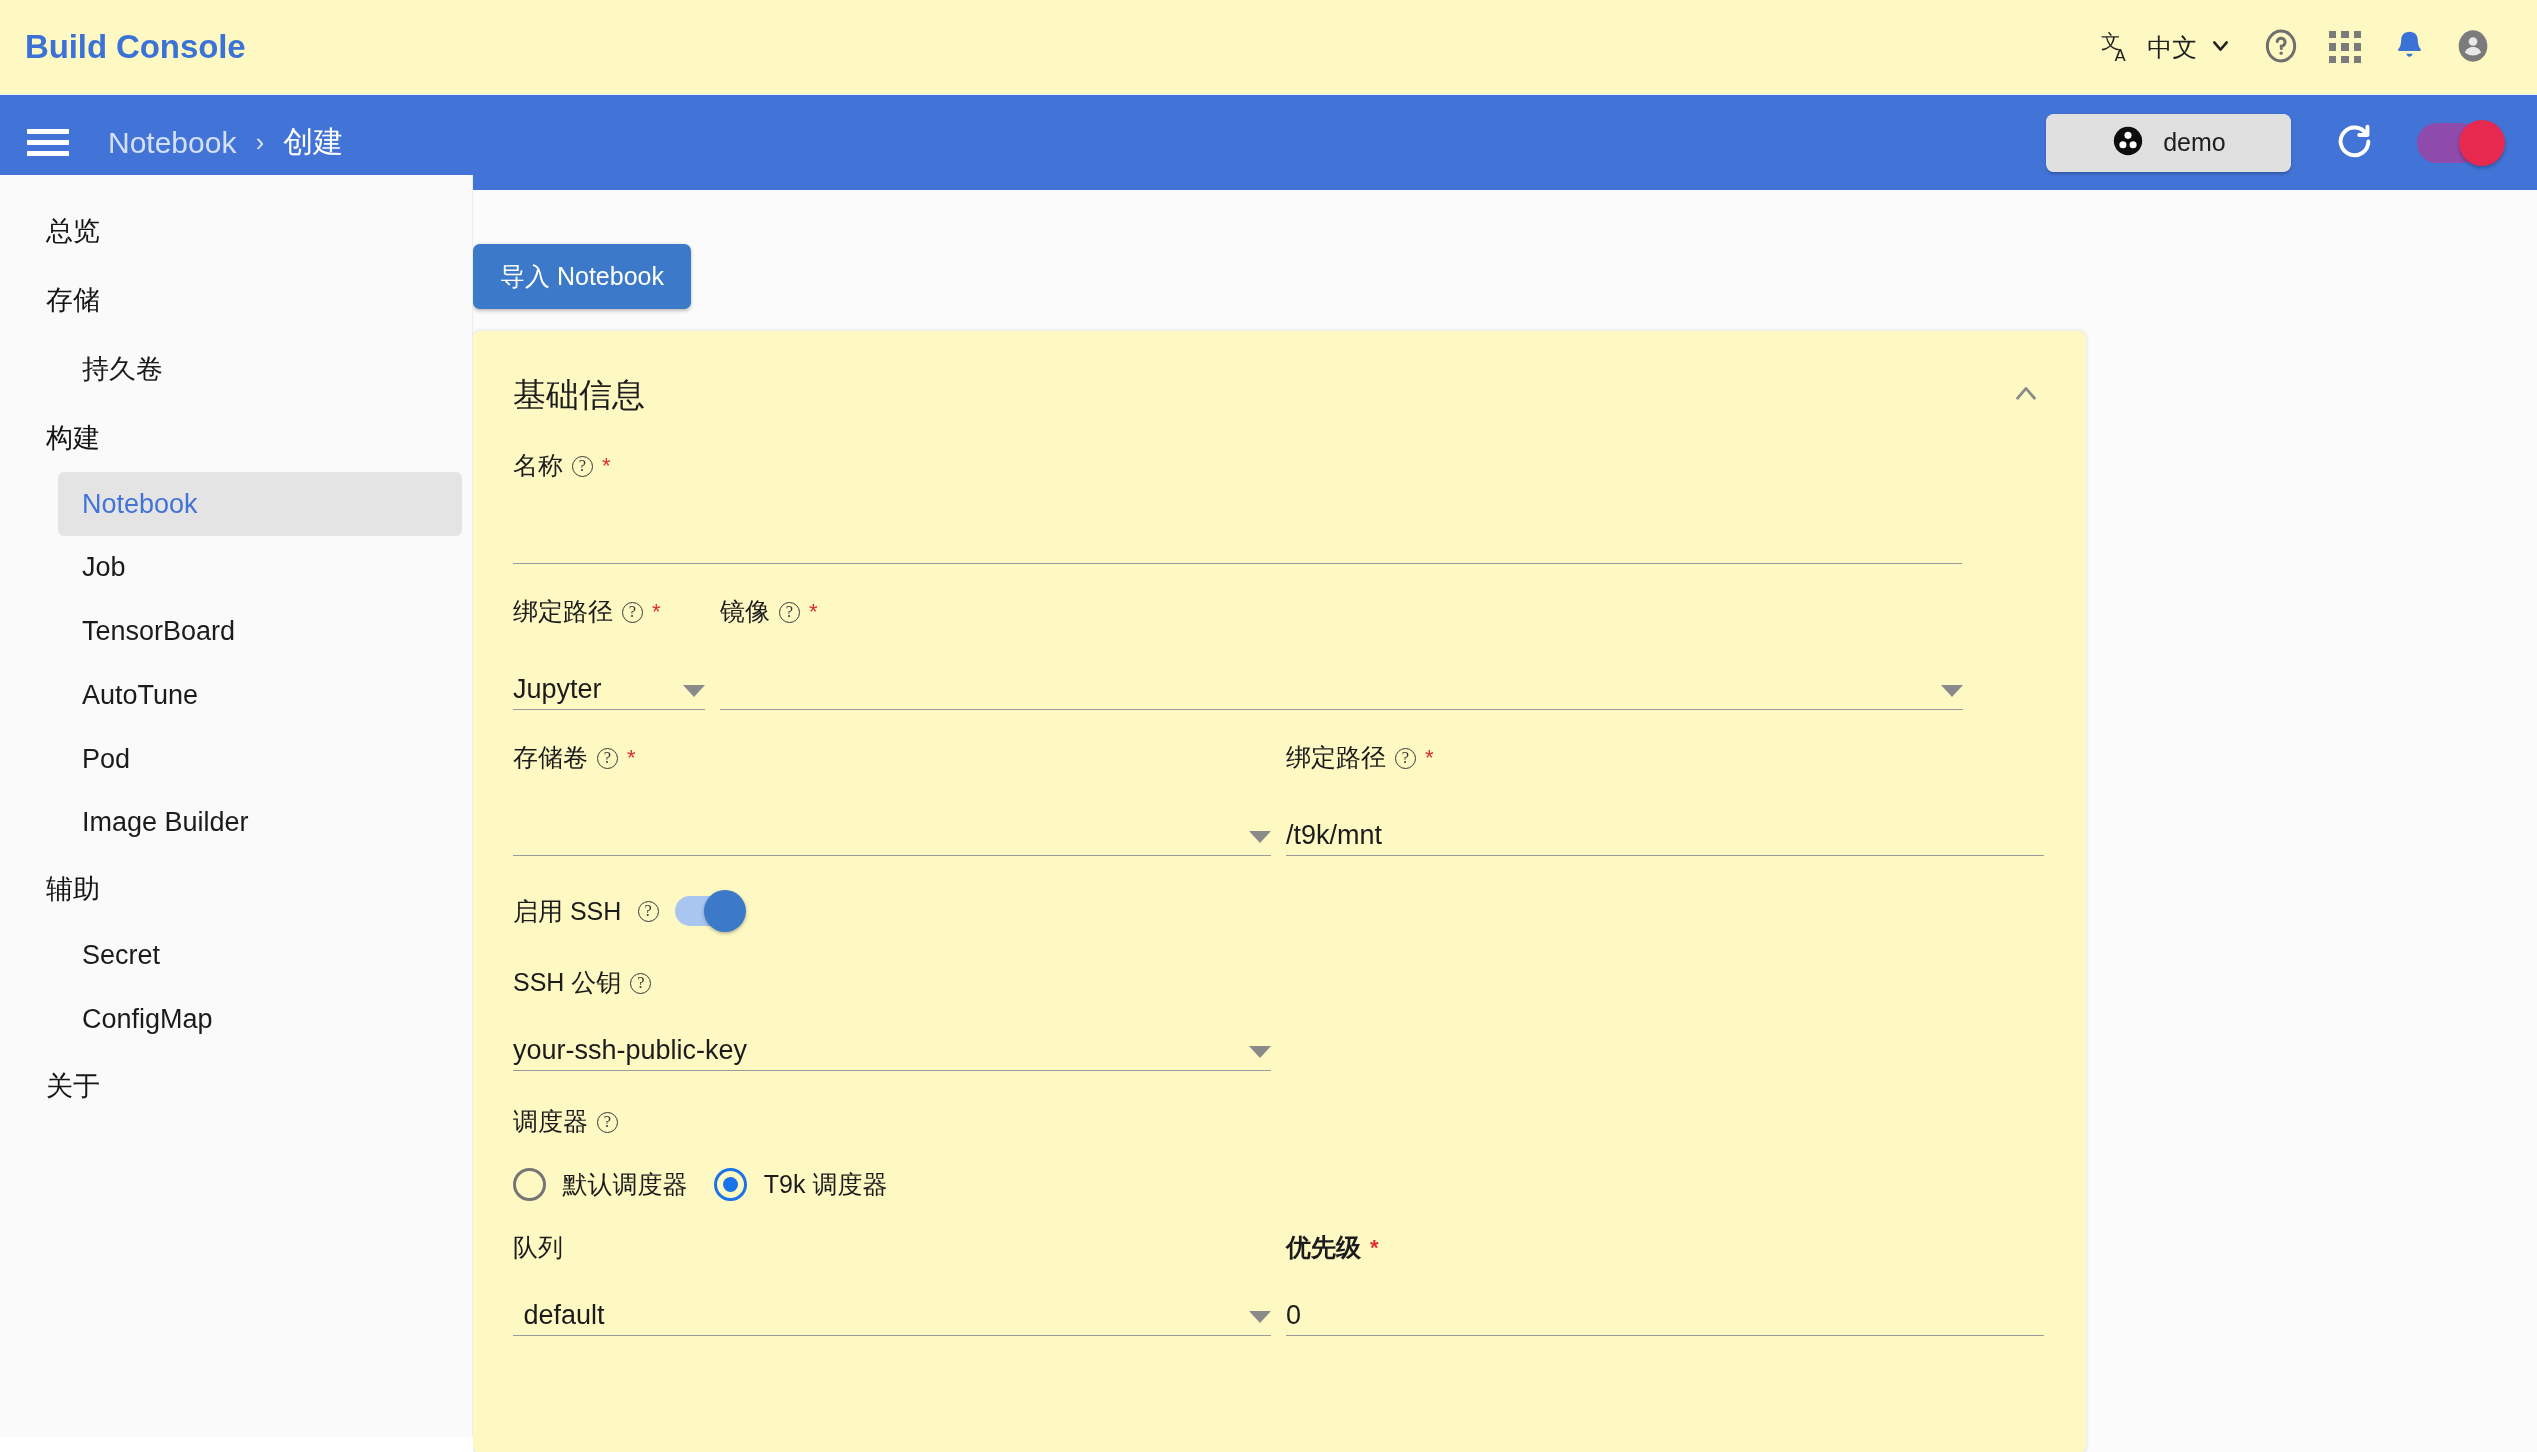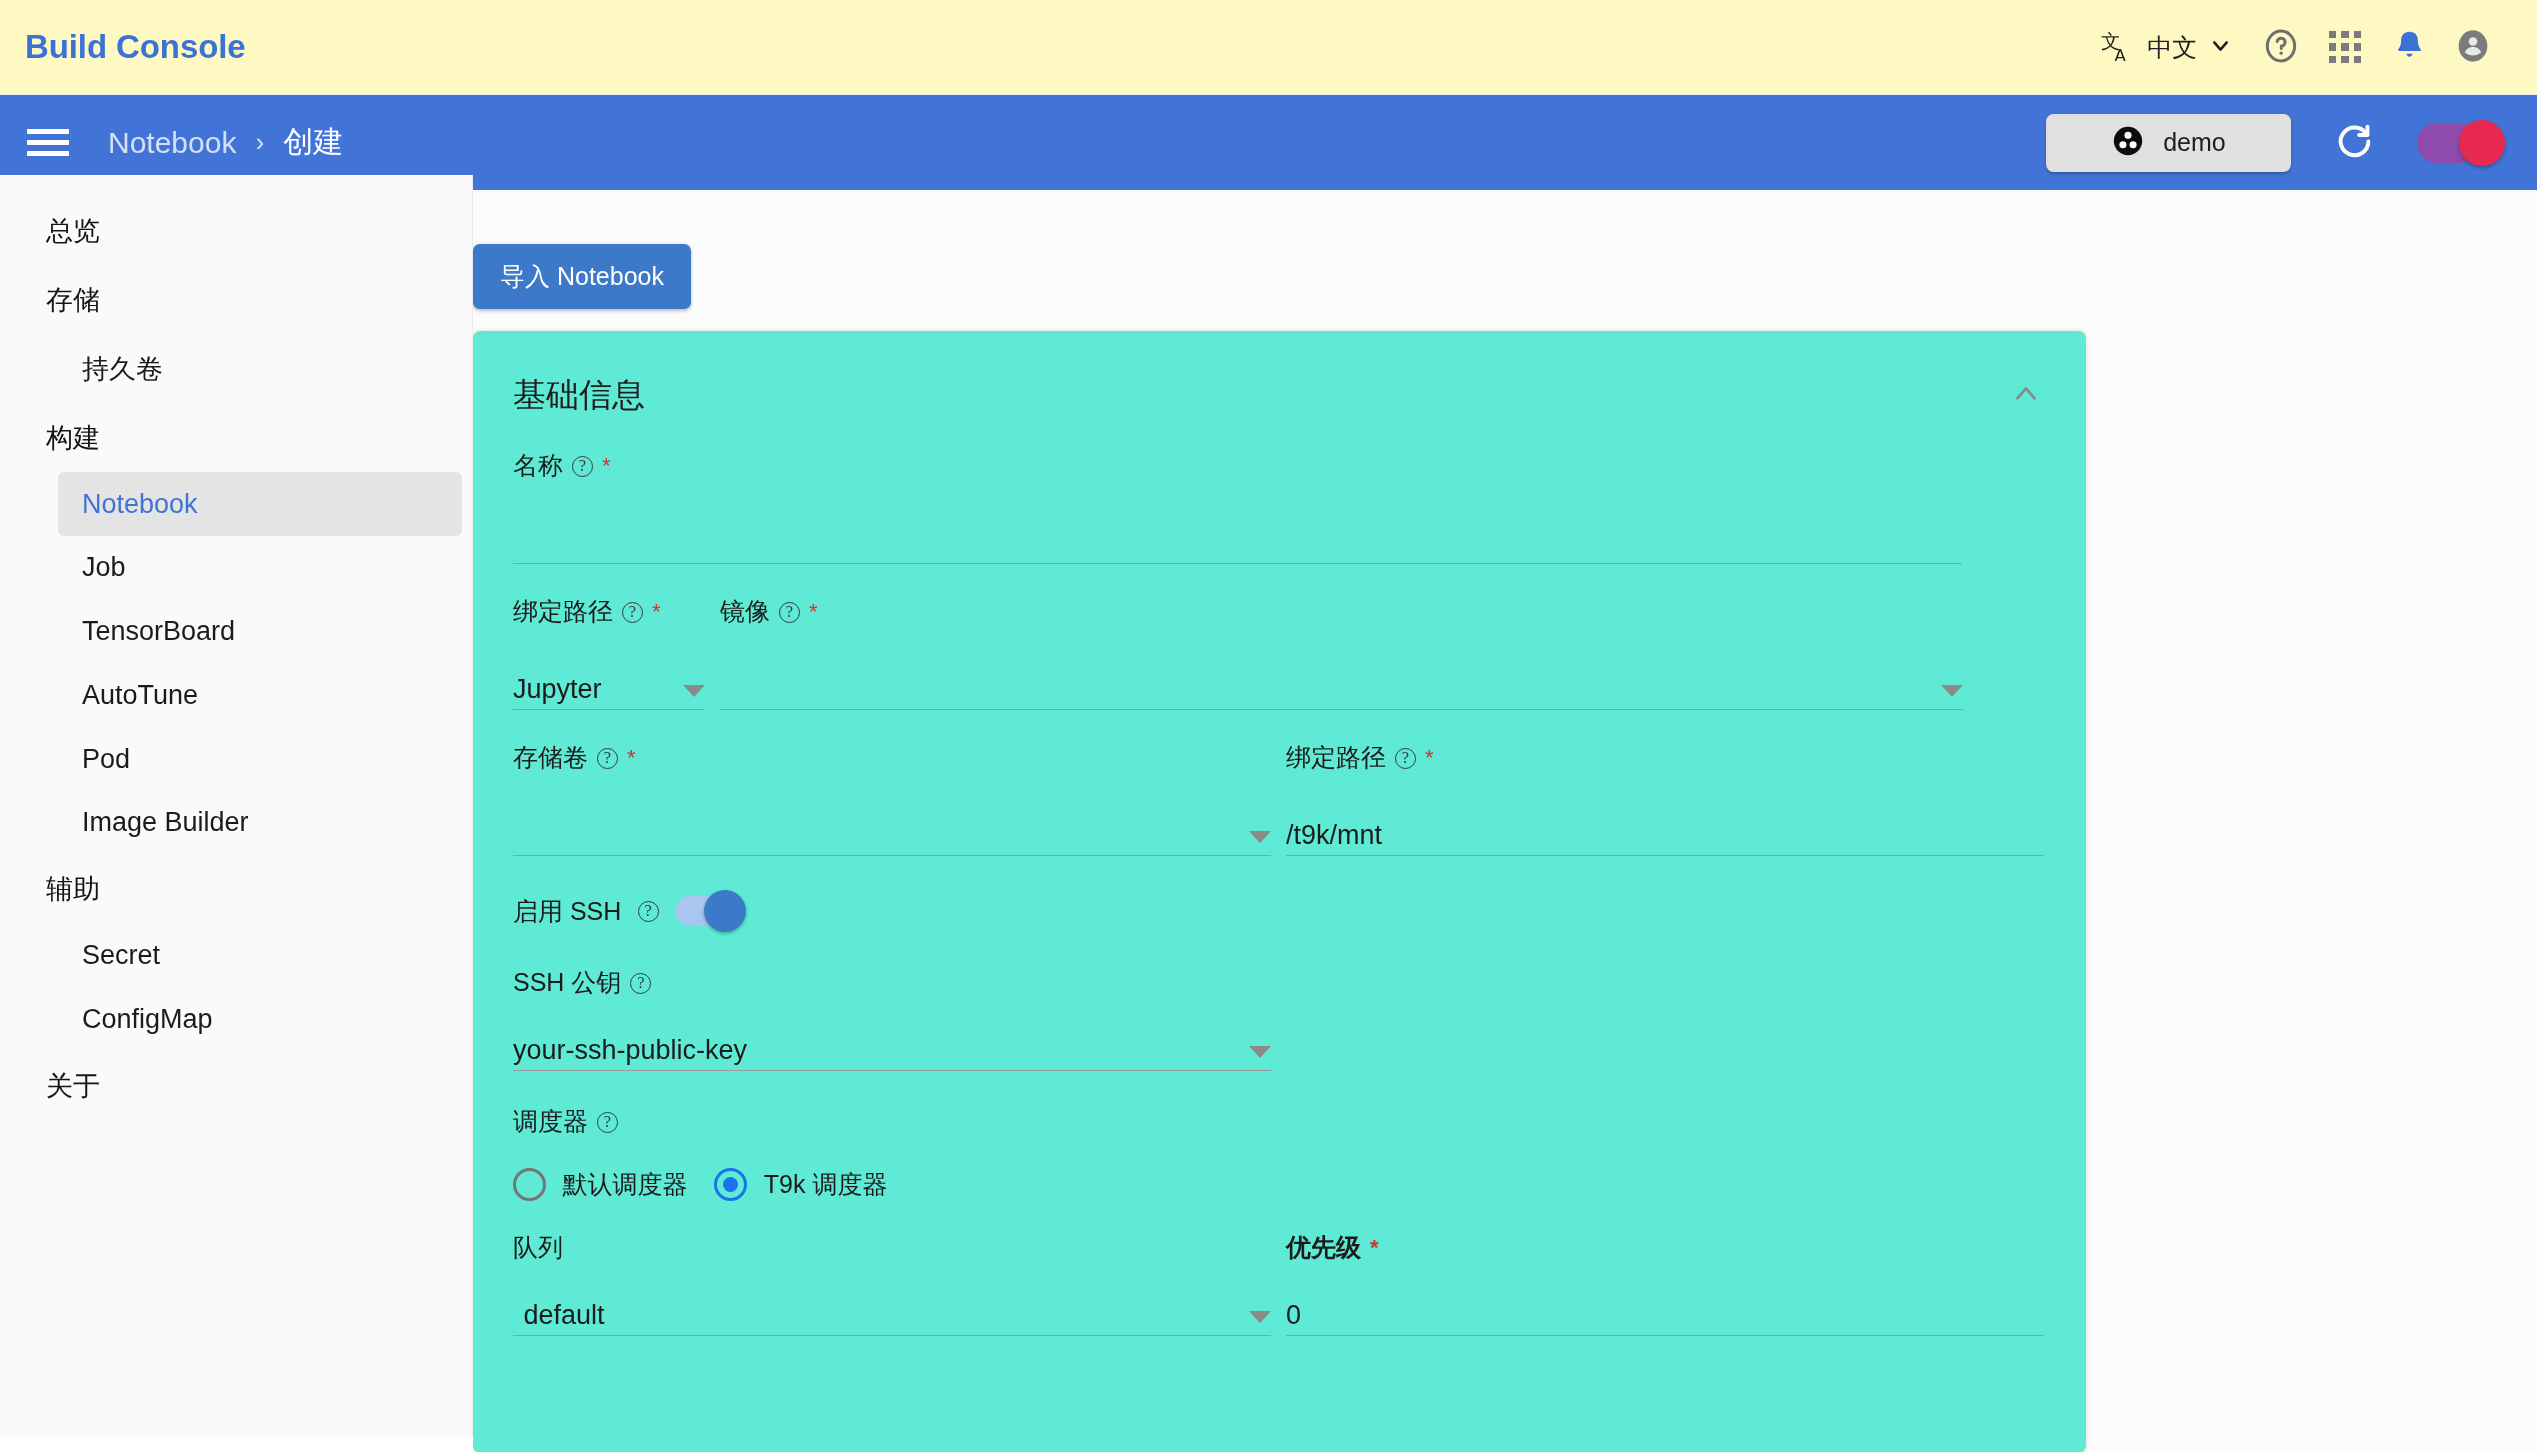--- a/index.html
+++ b/index.html
@@ -134,21 +134,21 @@
   .btn-outline {
     background: #ffffff; color: #3c7ac9;
     border: 1.5px solid #cfdcf0;
   }
   .tb-left { margin-left: 0px; }
   .tb-right { margin-left: auto; display: flex; align-items: center; gap: 27px; margin-right: 45px; }
 
   .card {
     position: absolute; left: 0px; top: 141px;
     width: 1613px; min-height: 1122px;
-    background: #5eead4;
+    background: #fef9c3;
     border-radius: 7.4px;
     box-shadow: 0 0.7px 4.5px rgba(0,0,0,0.14);
   }
   .card-head {
     display: flex; align-items: center;
     padding: 42px 40px 0 40px;
   }
   .card-title { font-size: 33px; color: #1d1d1d; }
   .collapse-btn { margin-left: auto; width: 40px; height: 40px; display:flex; align-items:center; justify-content:center; }
 

